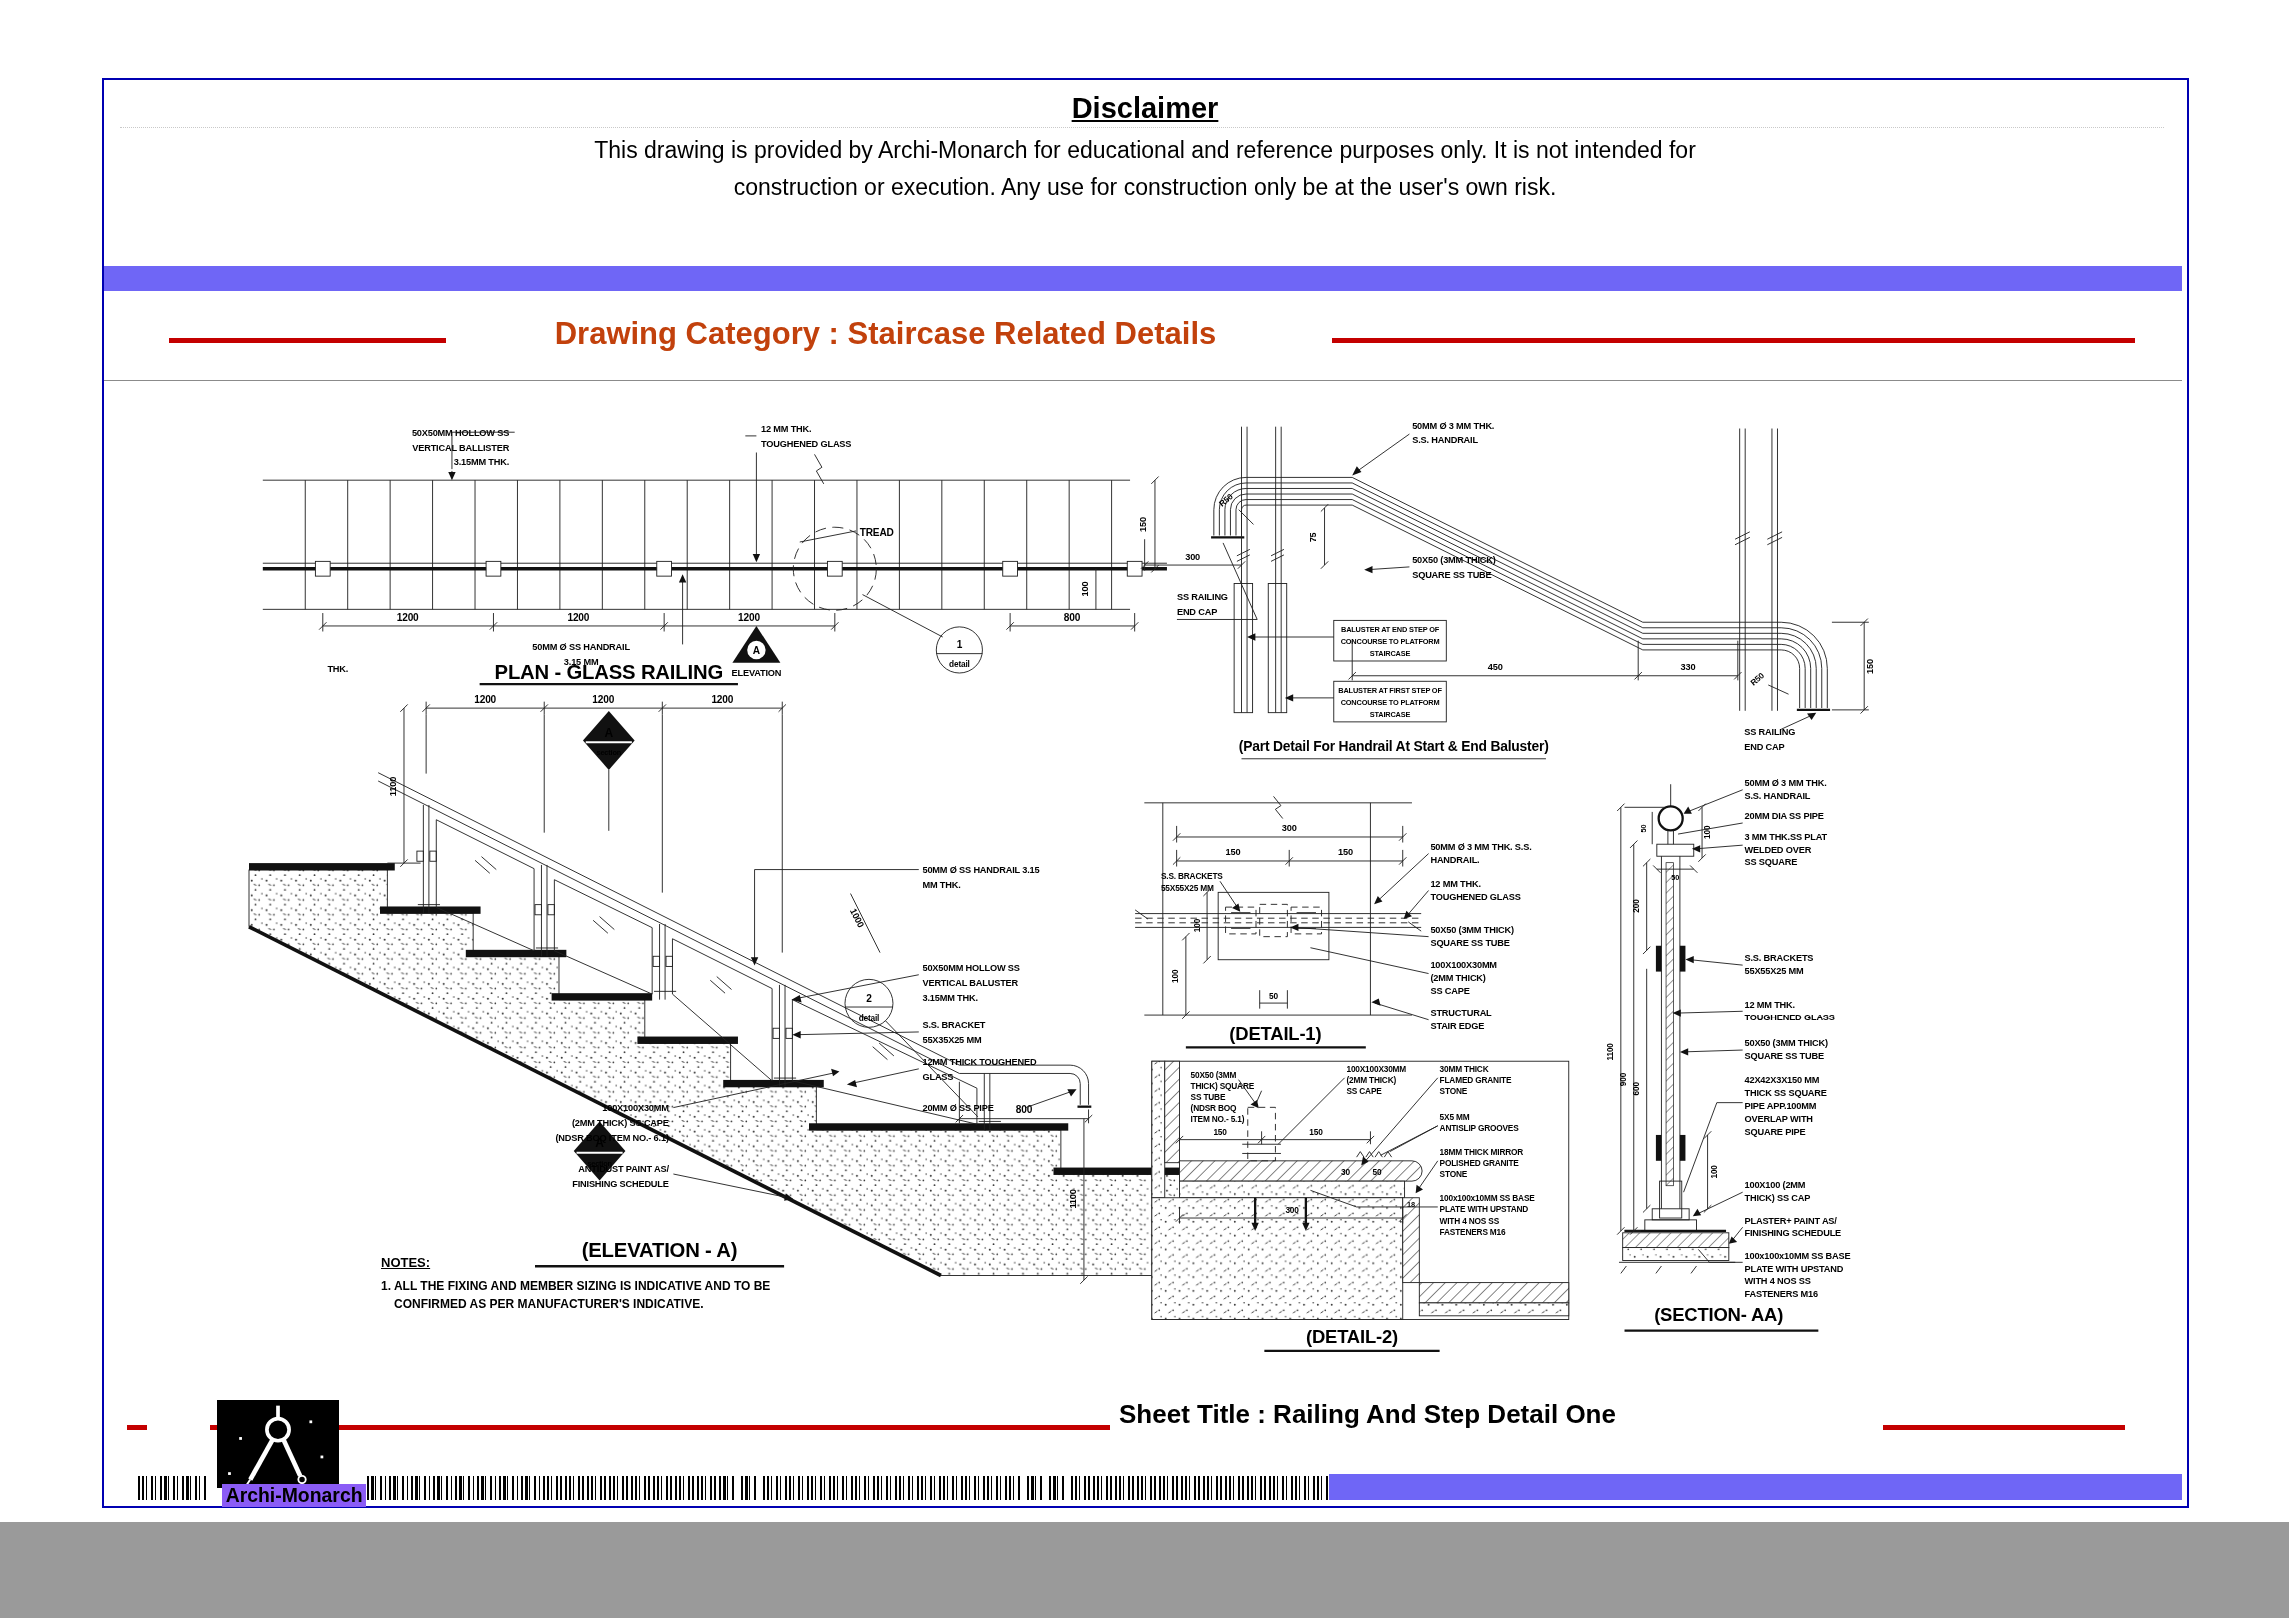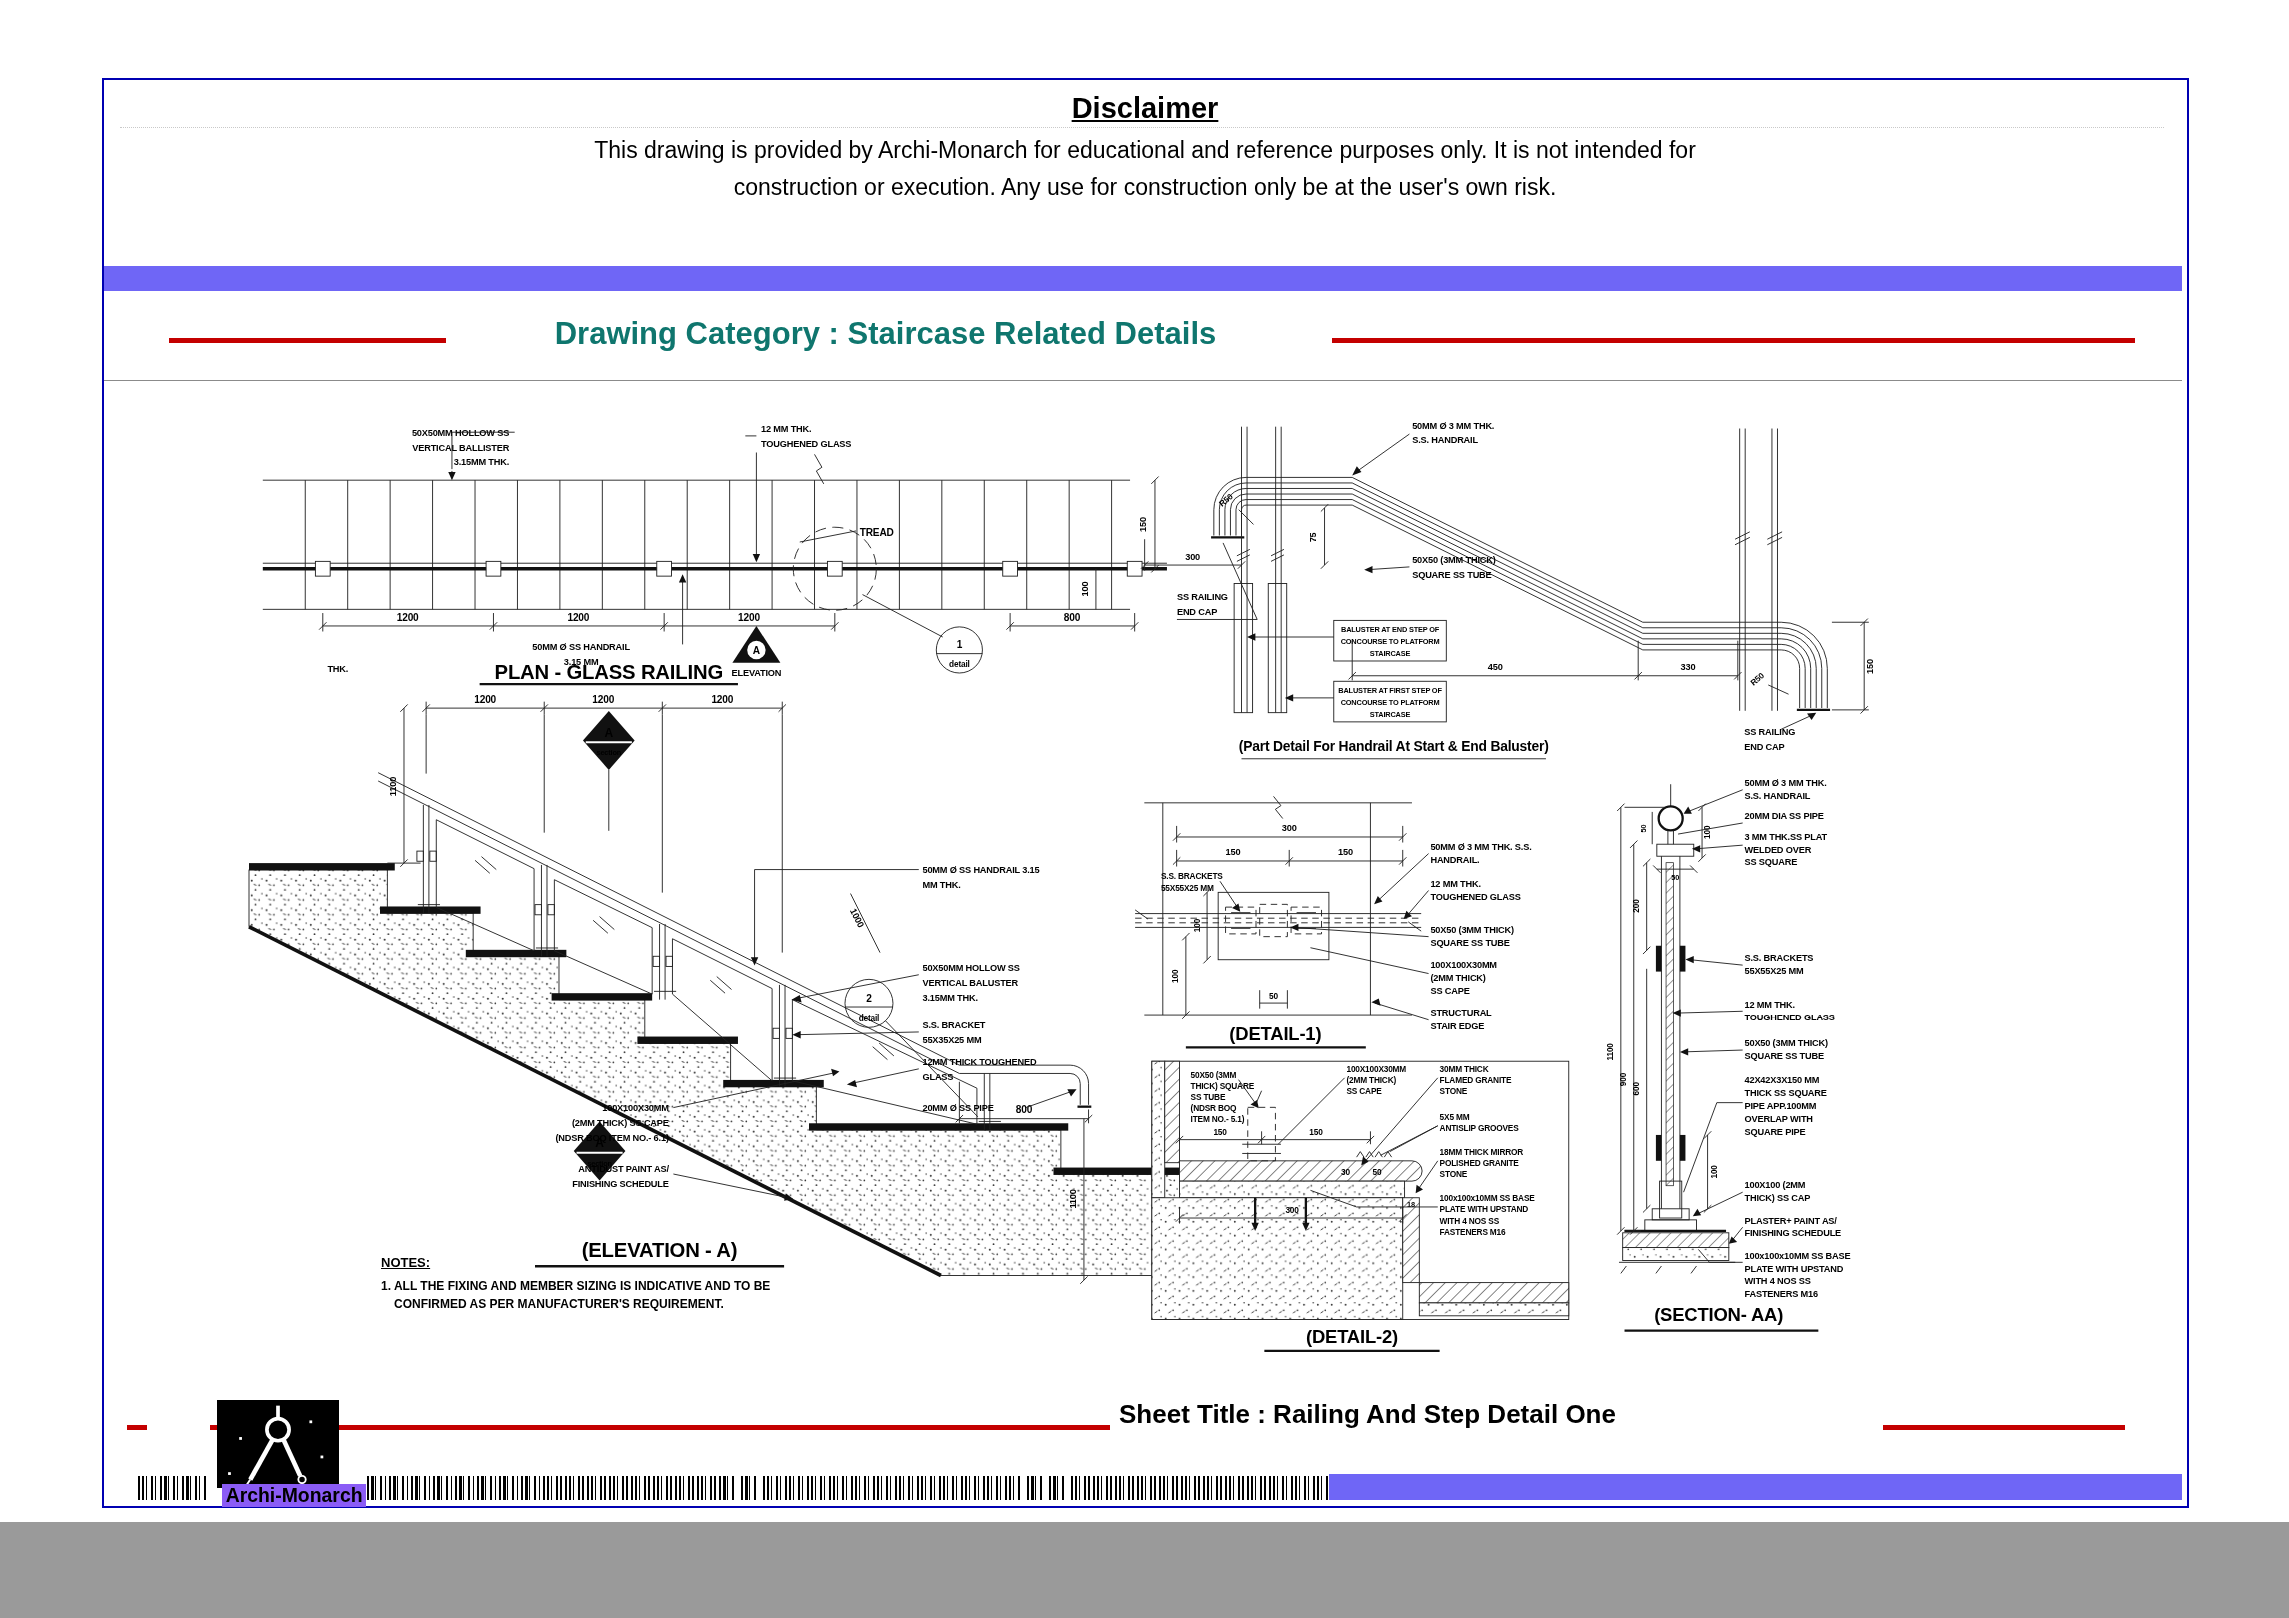--- a/index.html
+++ b/index.html
@@ -7,21 +7,21 @@
         font-family:"Liberation Sans",sans-serif;overflow:hidden;}
   .abs{position:absolute;}
   .border-box{left:102px;top:78px;width:2083px;height:1426px;border:2.8px solid #0000b2;background:#fff;}
   .top-dashes{left:120px;top:127px;width:2044px;height:0;border-top:1.8px dotted #c9c9c9;}
   .disc{left:148px;top:92px;width:1994px;text-align:center;color:#000;}
   .disc-title{font-size:29px;font-weight:bold;text-decoration:underline;margin-bottom:7.4px;}
   .disc-line{font-size:23px;font-weight:normal;line-height:37px;}
   .hbar{height:25px;background:#6f66f6;}
   .bar-top{left:104px;top:266px;width:2078px;}
   .redline{height:4.6px;background:#c40000;}
-  .cat-text{left:461px;top:316px;width:849px;text-align:center;font-size:31px;font-weight:bold;color:#0f766e;}
+  .cat-text{left:461px;top:316px;width:849px;text-align:center;font-size:31px;font-weight:bold;color:#c2410c;}
   .cat-line-l{left:169px;top:338px;width:277px;}
   .cat-line-r{left:1332px;top:338px;width:803px;}
   .divider{left:104px;top:380px;width:2078px;height:0;border-top:1.8px solid #8b8b8b;}
   .notes{left:381px;top:1255px;width:646px;color:#000;}
   .notes-h{font-size:13px;font-weight:bold;text-decoration:underline;margin-bottom:8px;}
   .notes-l{font-size:12px;font-weight:bold;line-height:17.5px;}
   .notes-l2{margin-left:13px;}
   .sheet-title{left:1119px;top:1399px;font-size:26px;font-weight:bold;color:#000;white-space:nowrap;}
   .red-dash{left:127px;top:1425px;width:20px;}
   .red-long{left:210px;top:1425px;width:900px;}
@@ -338,21 +338,21 @@
       <g>
         <text class="mid s22" x="445" y="620">(ELEVATION - A)</text>
         <line class="ln2" x1="310" y1="630" x2="580" y2="630"></line>
       </g>
     </g>
   </svg>
 
   <div class="abs notes">
     <div class="notes-h">NOTES:</div>
     <div class="notes-l">1. ALL THE FIXING AND MEMBER SIZING IS INDICATIVE AND TO BE</div>
-    <div class="notes-l notes-l2">CONFIRMED AS PER MANUFACTURER'S REQUIREMENT.</div>
+    <div class="notes-l notes-l2">CONFIRMED AS PER MANUFACTURER'S INDICATIVE.</div>
   </div>
 
   <svg class="abs" style="left:1135px;top:789px;" width="517" height="263" viewBox="0 0 560 285">
     <g>
       <line class="ln" x1="10" y1="15" x2="300" y2="15"></line>
       <path class="ln" d="M150 8l8 10-6 4 8 10"></path>
       <path class="ln" d="M30 15V245M255 15V245"></path>
       <line class="ln" x1="10" y1="245" x2="300" y2="245"></line>
       <path class="ln" d="M0 135H310M0 150H310"></path>
       <path class="ln dash" d="M0 140H310M0 145H310"></path>

